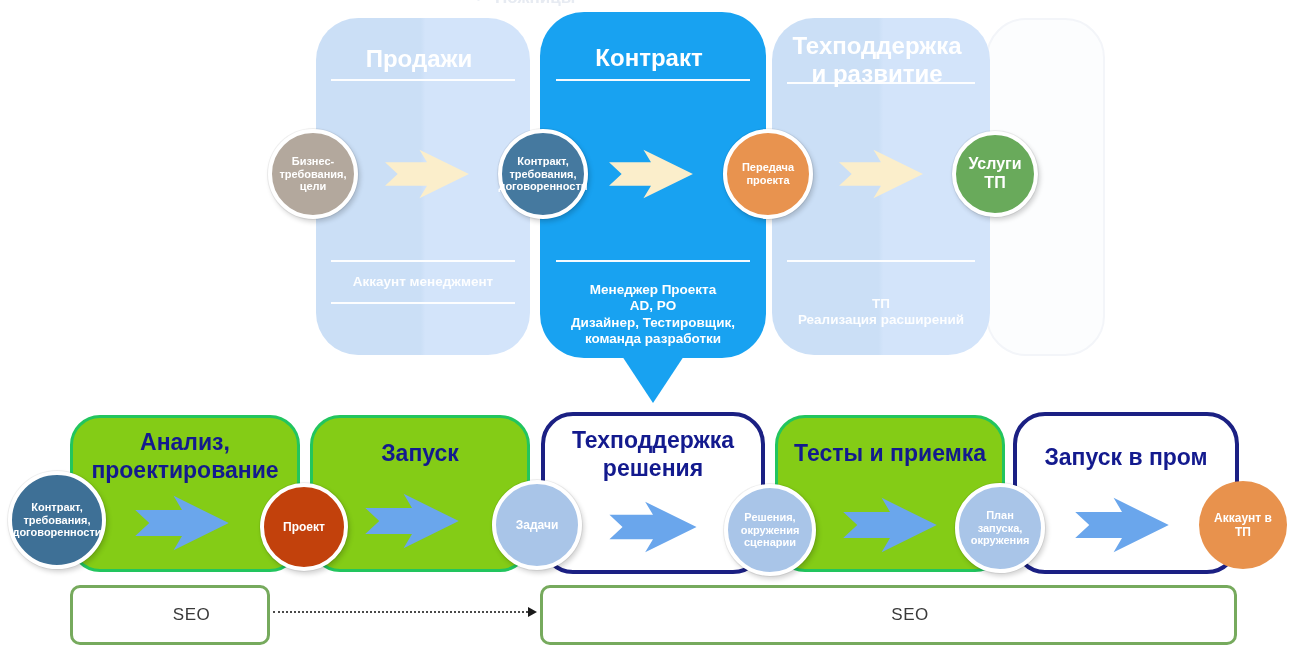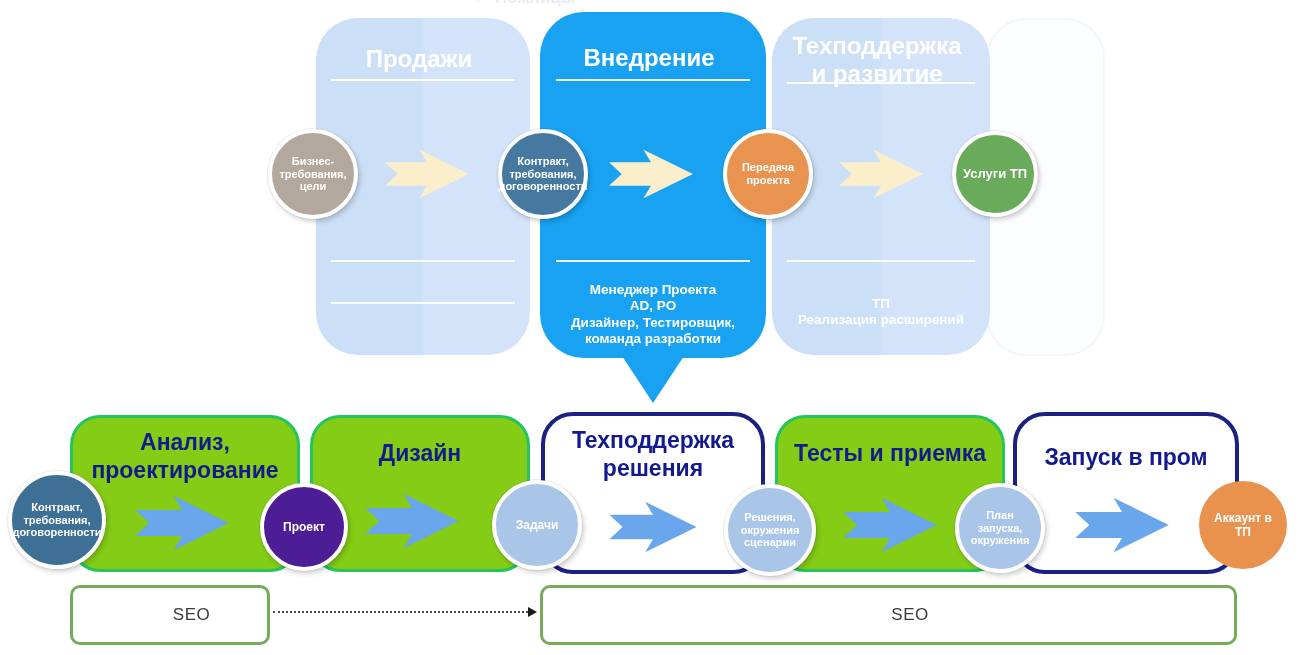--- a/index.html
+++ b/index.html
@@ -83,25 +83,26 @@
       <span>Ножницы</span>
     </div>
   </div>
 
   <div class="phase ghost" style="left:986px; top:18px; width:119px; height:338px; border-radius:40px;"></div>
 
   <div class="phase light" style="left:316px; top:18px; width:214px; height:337px;">
     <div class="phase-title" style="top:27px;">Продажи</div>
     <div class="phase-rule" style="top:61px;"></div>
     <div class="phase-rule" style="top:242px;"></div>
+    <div class="phase-footer-text" style="top:256px;">Аккаунт менеджмент</div>
     <div class="phase-rule" style="top:284px;"></div>
   </div>
 
   <div class="phase active" style="left:540px; top:12px; width:226px; height:346px; border-radius:44px;">
-    <div class="phase-title" style="top:32px;">Внедрение</div>
+    <div class="phase-title" style="top:32px;">Контракт</div>
     <div class="phase-rule" style="top:67px;"></div>
     <div class="phase-rule" style="top:248px;"></div>
     <div class="phase-footer-text" style="top:270px;">Менеджер Проекта
 AD, PO
 Дизайнер, Тестировщик,
 команда разработки</div>
   </div>
   <div class="tail-triangle"></div>
 
   <div class="phase light" style="left:772px; top:18px; width:218px; height:337px;">
@@ -124,29 +125,29 @@
 
   <div class="node" style="left: 268px; top: 129px; width: 90px; height: 90px; background-color: rgb(179, 168, 157);">
     <span>Бизнес-требования, цели</span>
   </div>
   <div class="node" style="left: 498px; top: 129px; width: 90px; height: 90px; background-color: rgb(69, 121, 159);">
     <span>Контракт, требования, договоренности</span>
   </div>
   <div class="node" style="left: 723px; top: 129px; width: 90px; height: 90px; background-color: rgb(232, 147, 79);">
     <span>Передача проекта</span>
   </div>
-  <div class="node" style="left: 952px; top: 131px; width: 86px; height: 86px; font-size: 13px; background-color: rgb(105, 170, 91);">
+  <div class="node" style="left: 952px; top: 131px; width: 86px; height: 86px; font-size: 16px; background-color: rgb(105, 170, 91);">
     <span>Услуги ТП</span>
   </div>
 
   <div class="stage green" style="left:70px; top:415px; width:230px; height:157px;">
     <div class="stage-title" style="top:11px;">Анализ, проектирование</div>
   </div>
   <div class="stage green" style="left:310px; top:415px; width:220px; height:157px;">
-    <div class="stage-title" style="top:22px;">Дизайн</div>
+    <div class="stage-title" style="top:22px;">Запуск</div>
   </div>
   <div class="stage navy" style="left:541px; top:412px; width:224px; height:162px;">
     <div class="stage-title" style="top:11px;">Техподдержка решения</div>
   </div>
   <div class="stage navy" style="left:1013px; top:412px; width:226px; height:162px;">
     <div class="stage-title" style="top:28px;">Запуск в пром</div>
   </div>
   <div class="stage green" style="left:775px; top:415px; width:230px; height:157px;">
     <div class="stage-title" style="top:22px;">Тесты и приемка</div>
   </div>
@@ -163,21 +164,21 @@
   <svg class="flow-arrow" style="left:840px; top:496px;" width="100" height="58" viewBox="0 0 100 62">
     <polygon points="0,17 50,17 41,2 100,31 41,60 50,45 0,45 15,31" fill="#6aa6ec"></polygon>
   </svg>
   <svg class="flow-arrow" style="left:1072px; top:496px;" width="100" height="58" viewBox="0 0 100 62">
     <polygon points="0,17 50,17 41,2 100,31 41,60 50,45 0,45 15,31" fill="#6aa6ec"></polygon>
   </svg>
 
   <div class="node" style="left: 8px; top: 471px; width: 98px; height: 98px; background-color: rgb(62, 112, 150);">
     <span>Контракт, требования, договоренности</span>
   </div>
-  <div class="node" style="left: 260px; top: 483px; width: 88px; height: 88px; font-size: 12px; background-color: #4c1d95;">
+  <div class="node" style="left: 260px; top: 483px; width: 88px; height: 88px; font-size: 12px; background-color: #c2410c;">
     <span>Проект</span>
   </div>
   <div class="node" style="left: 492px; top: 480px; width: 90px; height: 90px; font-size: 12px; background-color: rgb(169, 197, 232);">
     <span>Задачи</span>
   </div>
   <div class="node" style="left: 724px; top: 484px; width: 92px; height: 92px; background-color: rgb(169, 197, 232);">
     <span>Решения, окружения сценарии</span>
   </div>
   <div class="node" style="left: 955px; top: 483px; width: 90px; height: 90px; background-color: rgb(169, 197, 232);">
     <span>План запуска, окружения</span>

